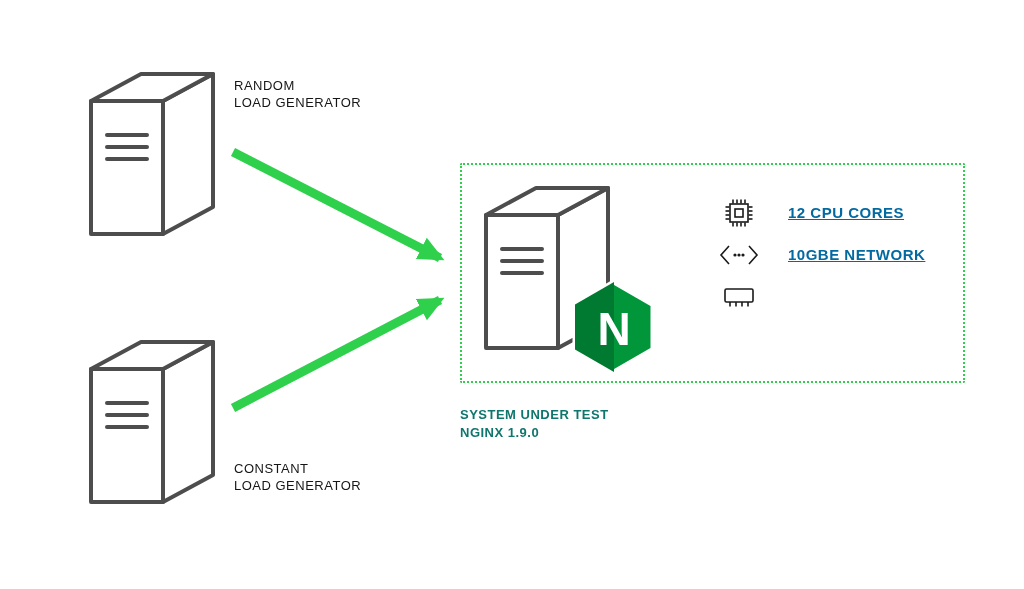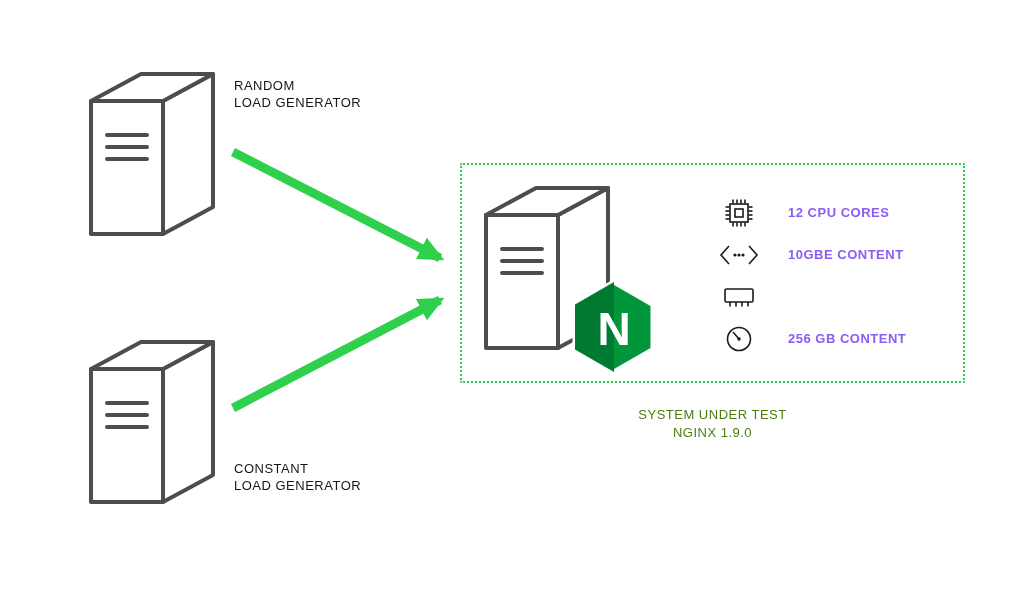--- a/index.html
+++ b/index.html
@@ -17,26 +17,26 @@
     position:absolute;left:460px;top:163px;width:501px;height:216px;
     border:2px dotted #2fd04c;border-radius:2px;
   }
   #spec-list{
     position:absolute;left:254px;top:30px;
     display:flex;flex-direction:column;gap:6px;
   }
   .spec-row{display:flex;align-items:center;height:36px;}
   .spec-icon{width:46px;height:36px;flex:0 0 46px;margin-right:26px;}
   .spec-label{
-    font-weight:700;font-size:13px;letter-spacing:.5px;color:#8b5cf6;line-height:36px;white-space:nowrap;
+    font-weight:700;font-size:15px;letter-spacing:.5px;color:#0369a1;line-height:36px;white-space:nowrap;text-decoration:underline;
   }
   #sut-caption{
     position:absolute;left:460px;top:406px;width:505px;
-    text-align:center;font-weight:400;font-size:13px;line-height:18px;
-    letter-spacing:.5px;color:#4d7c0f;
+    text-align:left;font-weight:700;font-size:13px;line-height:18px;
+    letter-spacing:.5px;color:#0f766e;
   }
   .ic{stroke:#1a1a1a;fill:none;stroke-width:1.6;}
 </style>
 </head>
 <body>
 
 <div id="canvas">
 
   <svg id="diagram-svg" width="1024" height="589" viewBox="0 0 1024 589">
     <defs>
@@ -114,43 +114,35 @@
       </div>
 
       <div class="spec-row">
         <svg class="spec-icon" viewBox="0 0 46 36">
           <polyline class="ic" stroke-width="1.8" points="13,9 5,18 13,27"></polyline>
           <polyline class="ic" stroke-width="1.8" points="33,9 41,18 33,27"></polyline>
           <circle cx="19" cy="18" r="1.6" fill="#1a1a1a"></circle>
           <circle cx="23" cy="18" r="1.6" fill="#1a1a1a"></circle>
           <circle cx="27" cy="18" r="1.6" fill="#1a1a1a"></circle>
         </svg>
-        <span class="spec-label">10GBE CONTENT</span>
+        <span class="spec-label">10GBE NETWORK</span>
       </div>
 
       <div class="spec-row">
         <svg class="spec-icon" viewBox="0 0 46 36">
           <rect class="ic" x="9" y="10" width="28" height="13" rx="1.5"></rect>
           <g class="ic" stroke-width="1.5">
             <line x1="14" y1="23" x2="14" y2="27.5"></line>
             <line x1="20" y1="23" x2="20" y2="27.5"></line>
             <line x1="26" y1="23" x2="26" y2="27.5"></line>
             <line x1="32" y1="23" x2="32" y2="27.5"></line>
           </g>
         </svg>
       </div>
 
-      <div class="spec-row">
-        <svg class="spec-icon" viewBox="0 0 46 36">
-          <circle class="ic" stroke-width="1.7" cx="23" cy="18" r="11.5"></circle>
-          <line class="ic" stroke-width="1.7" x1="23" y1="18" x2="17" y2="11"></line>
-          <circle cx="23" cy="18" r="1.7" fill="#1a1a1a"></circle>
-        </svg>
-        <span class="spec-label">256 GB CONTENT</span>
-      </div>
 
     </div>
   </div>
 
   <div id="sut-caption">
     <div>SYSTEM UNDER TEST</div>
     <div>NGINX 1.9.0</div>
   </div>
 
 </div>

